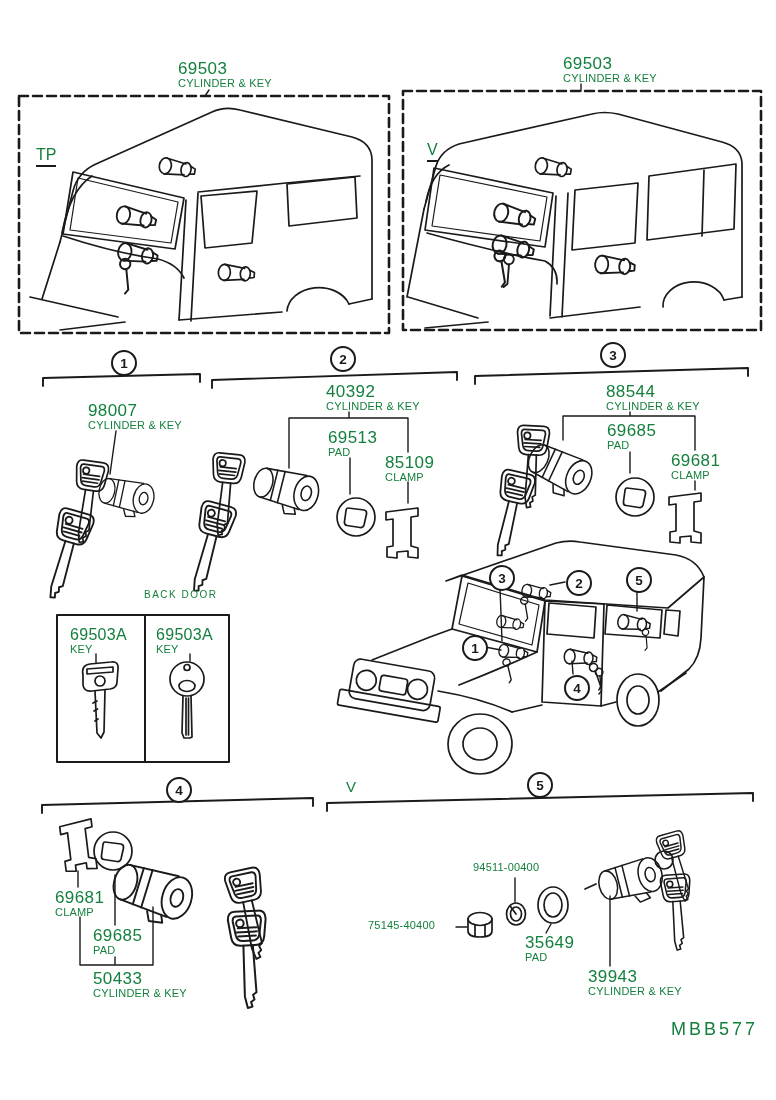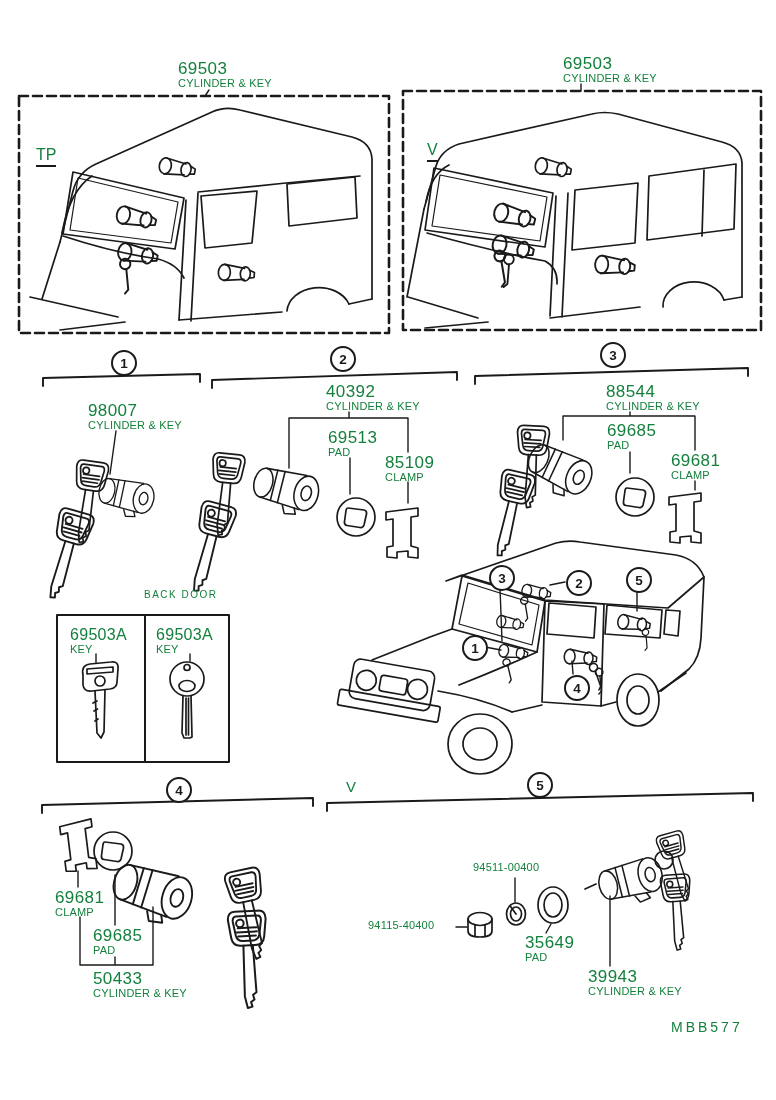--- a/index.html
+++ b/index.html
@@ -7,21 +7,21 @@
         font-family:"Liberation Sans",sans-serif;color:#1a1a1a;}
   .art{position:absolute;left:0;top:0;}
   .lbl{position:absolute;font-weight:normal;white-space:nowrap;color:#15803d;line-height:1;}
   .num{font-size:17px;letter-spacing:.4px;}
   .num-sm{font-size:11px;letter-spacing:.2px;}
   .sub{font-size:11px;letter-spacing:.2px;}
   .keyno{font-size:16px;letter-spacing:.3px;}
   .tag{font-size:16px;border-bottom:2px solid #1a1a1a;padding-bottom:2px;margin-top:44px;}
   .tag-plain{font-size:15px;}
   .bd-title{font-size:10px;letter-spacing:1.5px;}
-  .code{font-size:14px;letter-spacing:3px;text-align:center;}
+  .code{font-size:18px;letter-spacing:3px;text-align:center;}
   .circ{position:absolute;width:22px;height:22px;border:2px solid #1a1a1a;border-radius:50%;
         background:#fff;display:flex;align-items:center;justify-content:center;
         font-weight:bold;font-size:13.5px;}
 </style>
 </head>
 <body>
 
 <div class="page">
 
 <svg class="art" width="776" height="1100" viewBox="0 0 776 1100">
@@ -298,20 +298,20 @@
   <span class="circ" style="left:527px;top:772px">5</span>
 
   <span class="lbl num" style="left:55px;top:889px">69681</span>
   <span class="lbl sub" style="left:55px;top:907px">CLAMP</span>
   <span class="lbl num" style="left:93px;top:927px">69685</span>
   <span class="lbl sub" style="left:93px;top:945px">PAD</span>
   <span class="lbl num" style="left:93px;top:970px">50433</span>
   <span class="lbl sub" style="left:93px;top:988px">CYLINDER &amp; KEY</span>
 
   <span class="lbl num-sm" style="left:473px;top:862px">94511-00400</span>
-  <span class="lbl num-sm" style="left:368px;top:920px">94115-40400</span>
+  <span class="lbl num-sm" style="left:368px;top:920px">75145-40400</span>
   <span class="lbl num" style="left:525px;top:934px">35649</span>
   <span class="lbl sub" style="left:525px;top:952px">PAD</span>
   <span class="lbl num" style="left:588px;top:968px">39943</span>
   <span class="lbl sub" style="left:588px;top:986px">CYLINDER &amp; KEY</span>
 
   <span class="lbl code" style="left:671px;top:1020px">MBB577</span>
 </div>
 
 </body></html>

